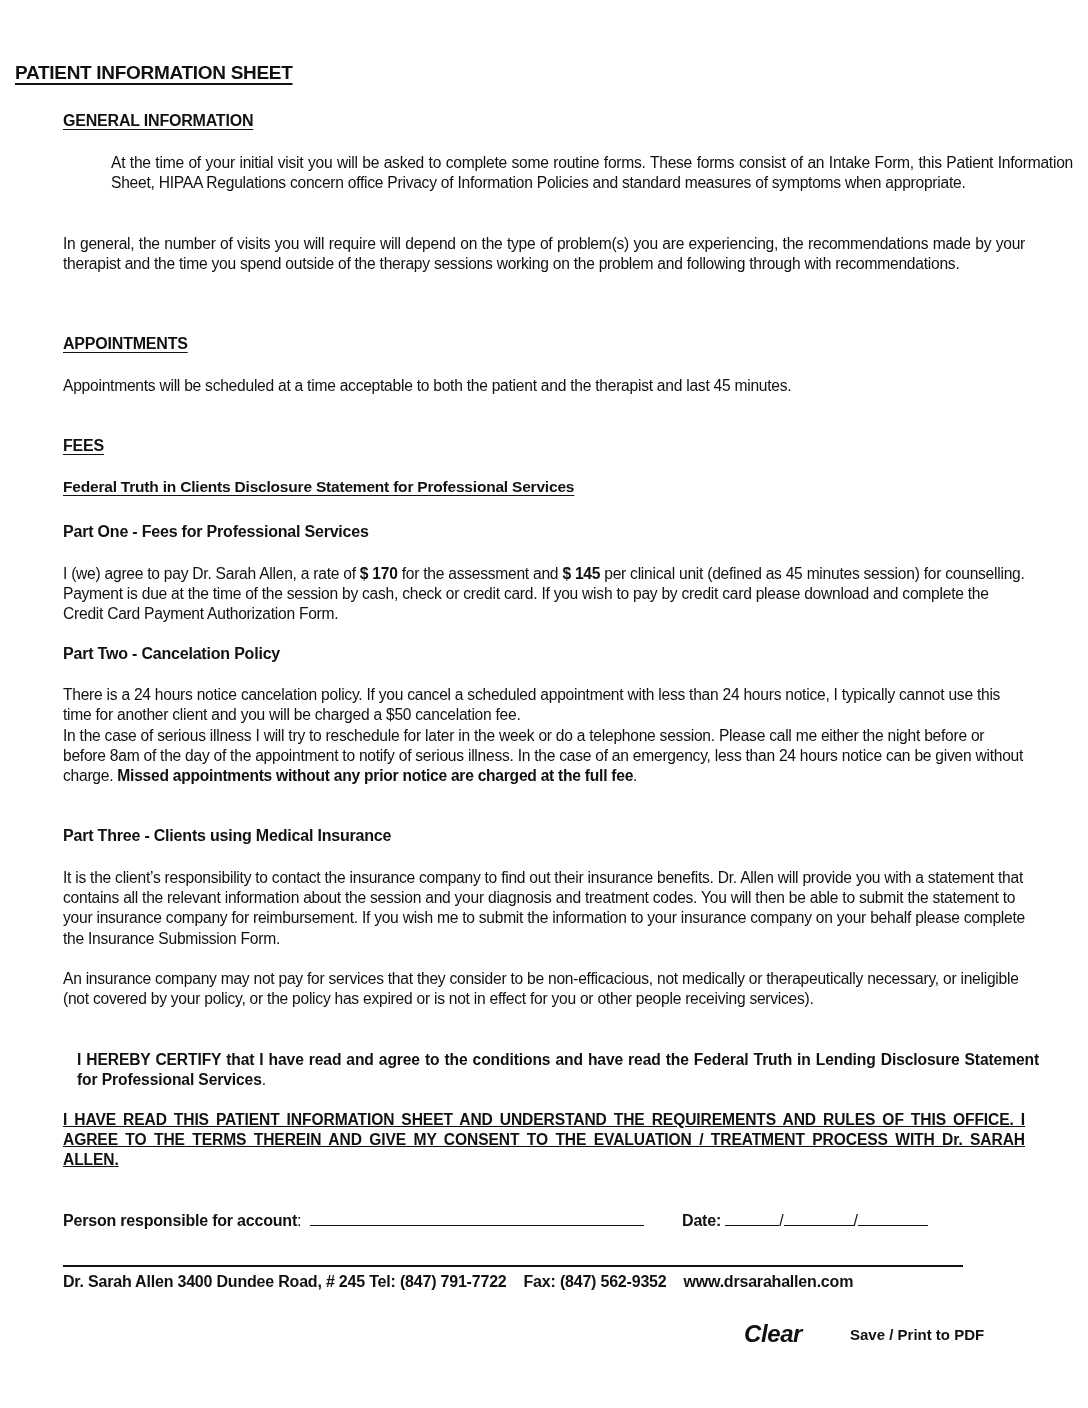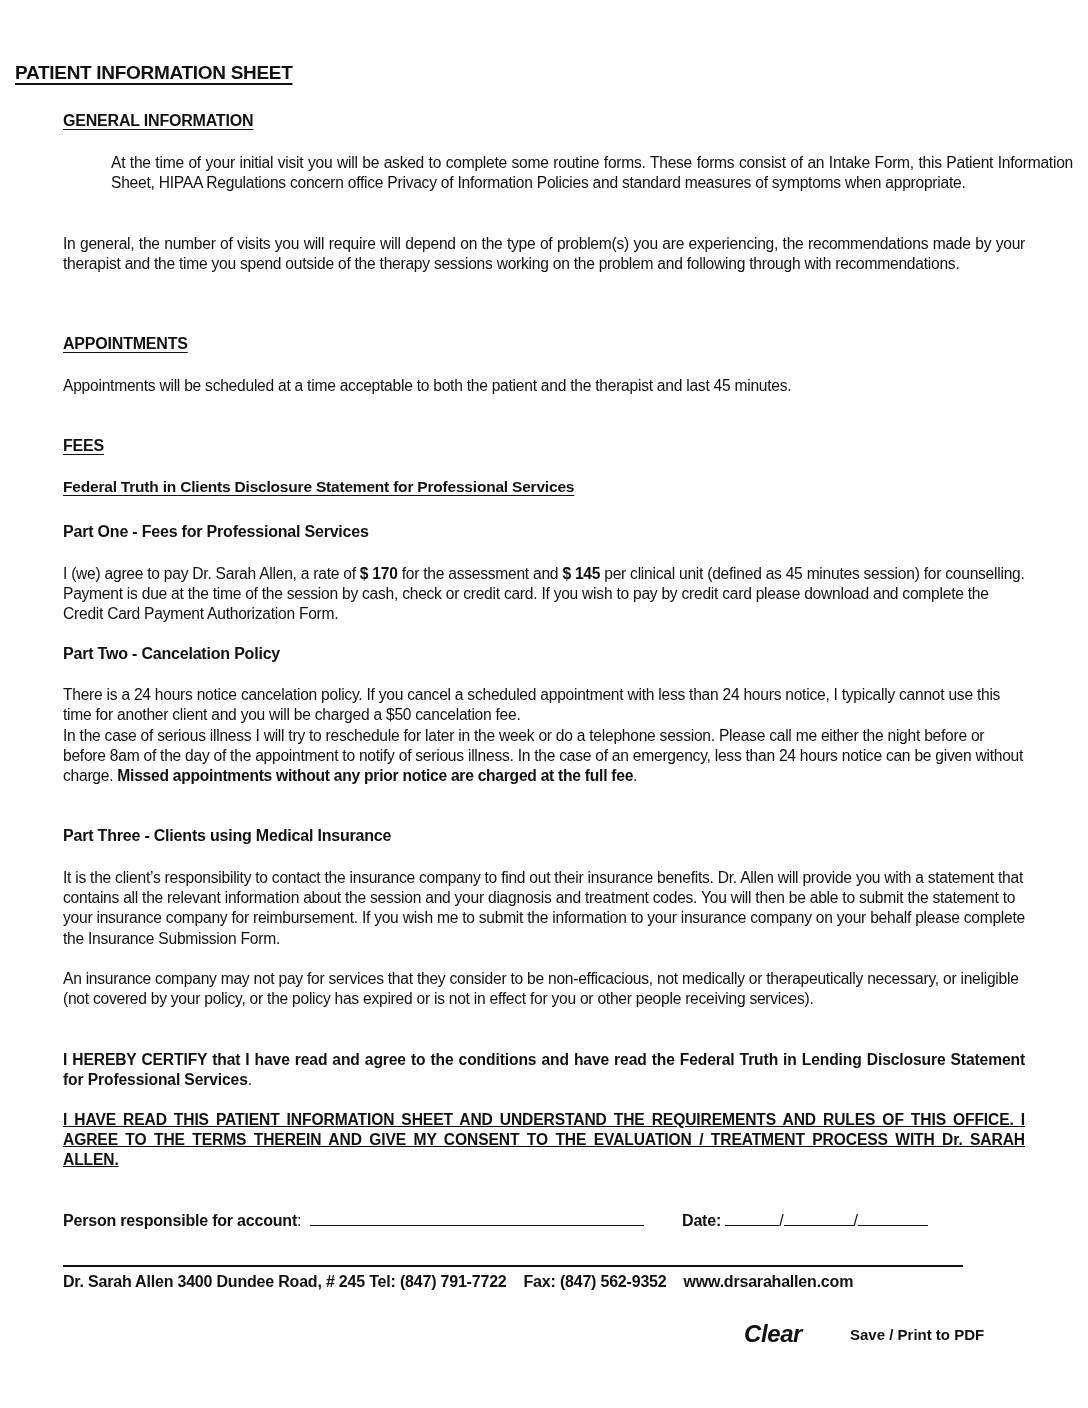--- a/index.html
+++ b/index.html
@@ -43,21 +43,21 @@
 <div class="abs p" style="top:564px;"><span>I (we) agree to pay Dr. Sarah Allen, a rate of </span><span class="b">$ 170</span><span> for the assessment and </span><span class="b">$ 145</span><span> per clinical unit (defined as 45 minutes session) for counselling. Payment is due at the time of the session by cash, check or credit card. If you wish to pay by credit card please download and complete the Credit Card Payment Authorization Form.</span></div>
 
 <div class="abs sub" style="top:645px;">Part Two - Cancelation Policy</div>
 <div class="abs p" style="top:685px;">There is a 24 hours notice cancelation policy. If you cancel a scheduled appointment with less than 24 hours notice, I typically cannot use this time for another client and you will be charged a $50 cancelation fee.</div>
 <div class="abs p" style="top:726px;"><span>In the case of serious illness I will try to reschedule for later in the week or do a telephone session. Please call me either the night before or before 8am of the day of the appointment to notify of serious illness. In the case of an emergency, less than 24 hours notice can be given without charge. </span><span class="b">Missed appointments without any prior notice are charged at the full fee</span><span>.</span></div>
 
 <div class="abs sub" style="top:827px;">Part Three - Clients using Medical Insurance</div>
 <div class="abs p" style="top:868px;">It is the client’s responsibility to contact the insurance company to find out their insurance benefits. Dr. Allen will provide you with a statement that contains all the relevant information about the session and your diagnosis and treatment codes. You will then be able to submit the statement to your insurance company for reimbursement. If you wish me to submit the information to your insurance company on your behalf please complete the Insurance Submission Form.</div>
 <div class="abs p" style="top:969px;">An insurance company may not pay for services that they consider to be non-efficacious, not medically or therapeutically necessary, or ineligible (not covered by your policy, or the policy has expired or is not in effect for you or other people receiving services).</div>
 
-<div class="abs p just b" style="top:1050px; letter-spacing:-0.1px;"><span>I HEREBY CERTIFY that I have read and agree to the conditions and have read the Federal Truth in Lending Disclosure Statement for Professional Services</span><span style="font-weight:normal">.</span></div>
+<div class="abs p just b" style="top:1050px; letter-spacing:-0.1px;margin-left:14px;"><span>I HEREBY CERTIFY that I have read and agree to the conditions and have read the Federal Truth in Lending Disclosure Statement for Professional Services</span><span style="font-weight:normal">.</span></div>
 <div class="abs p just b" style="top:1110px; letter-spacing:-0.1px;text-decoration:underline;">I HAVE READ THIS PATIENT INFORMATION SHEET AND UNDERSTAND THE REQUIREMENTS AND RULES OF THIS OFFICE. I AGREE TO THE TERMS THEREIN AND GIVE MY CONSENT TO THE EVALUATION / TREATMENT PROCESS WITH Dr. SARAH ALLEN.</div>
 
 <div class="abs" style="left:63px; top:1211px; font-size:16px; font-weight:bold; letter-spacing:-0.2px; white-space:nowrap;">
   <span>Person responsible for account</span><span style="font-weight:normal">:</span>
   <span class="sigline" style="width:334px; margin-left:4px;"></span>
   <span style="display:inline-block; width:30px;"></span>
   <span>Date:</span>
   <span class="sigline" style="width:54px;"></span><span style="font-weight:normal">/</span><span class="sigline" style="width:70px;"></span><span style="font-weight:normal">/</span><span class="sigline" style="width:70px;"></span>
 </div>
 

